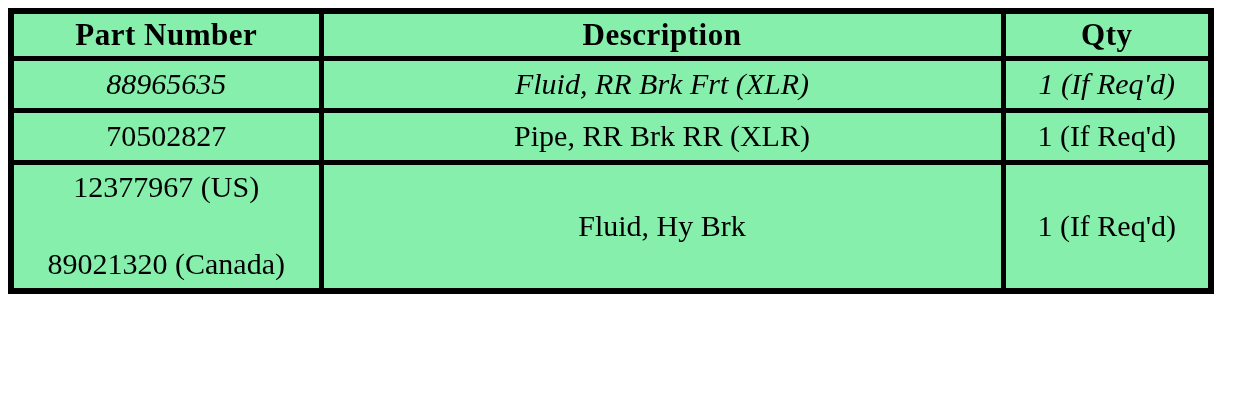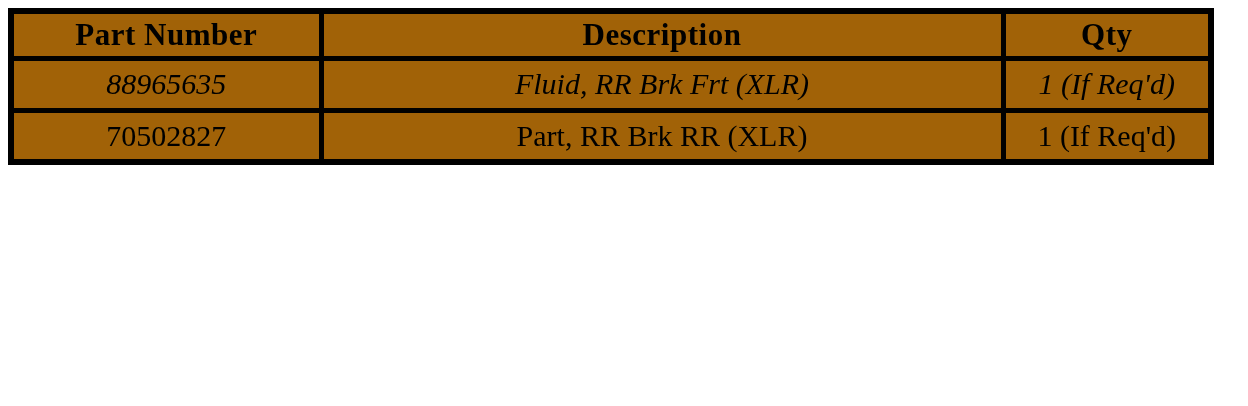--- a/index.html
+++ b/index.html
@@ -23,21 +23,21 @@
   }
   .parts th,
   .parts td {
     border: 5px solid #000000;
     text-align: center;
     vertical-align: middle;
     padding: 0;
     overflow: hidden;
     font-size: 30px;
     line-height: 1.15;
-    background: #a16207;
+    background: #86efac;
   }
   .parts th {
     font-size: 31px;
     font-weight: bold;
     letter-spacing: 0.5px;
   }
   col.c-part { width: 310px; }
   col.c-desc { width: 682px; }
   col.c-qty  { width: 208px; }
 
@@ -76,17 +76,27 @@
     </tr>
   </thead>
   <tbody>
     <tr class="r-2">
       <td>88965635</td>
       <td>Fluid, RR Brk Frt (XLR)</td>
       <td>1 (If Req'd)</td>
     </tr>
     <tr class="r-3">
       <td>70502827</td>
-      <td>Part, RR Brk RR (XLR)</td>
+      <td>Pipe, RR Brk RR (XLR)</td>
+      <td>1 (If Req'd)</td>
+    </tr>
+    <tr class="r-5">
+      <td>
+        <div class="pn-stack">
+          <span class="pn-line">12377967 (US)</span>
+          <span class="pn-line">89021320 (Canada)</span>
+        </div>
+      </td>
+      <td>Fluid, Hy Brk</td>
       <td>1 (If Req'd)</td>
     </tr>
   </tbody>
 </table>
 
 </body></html>

